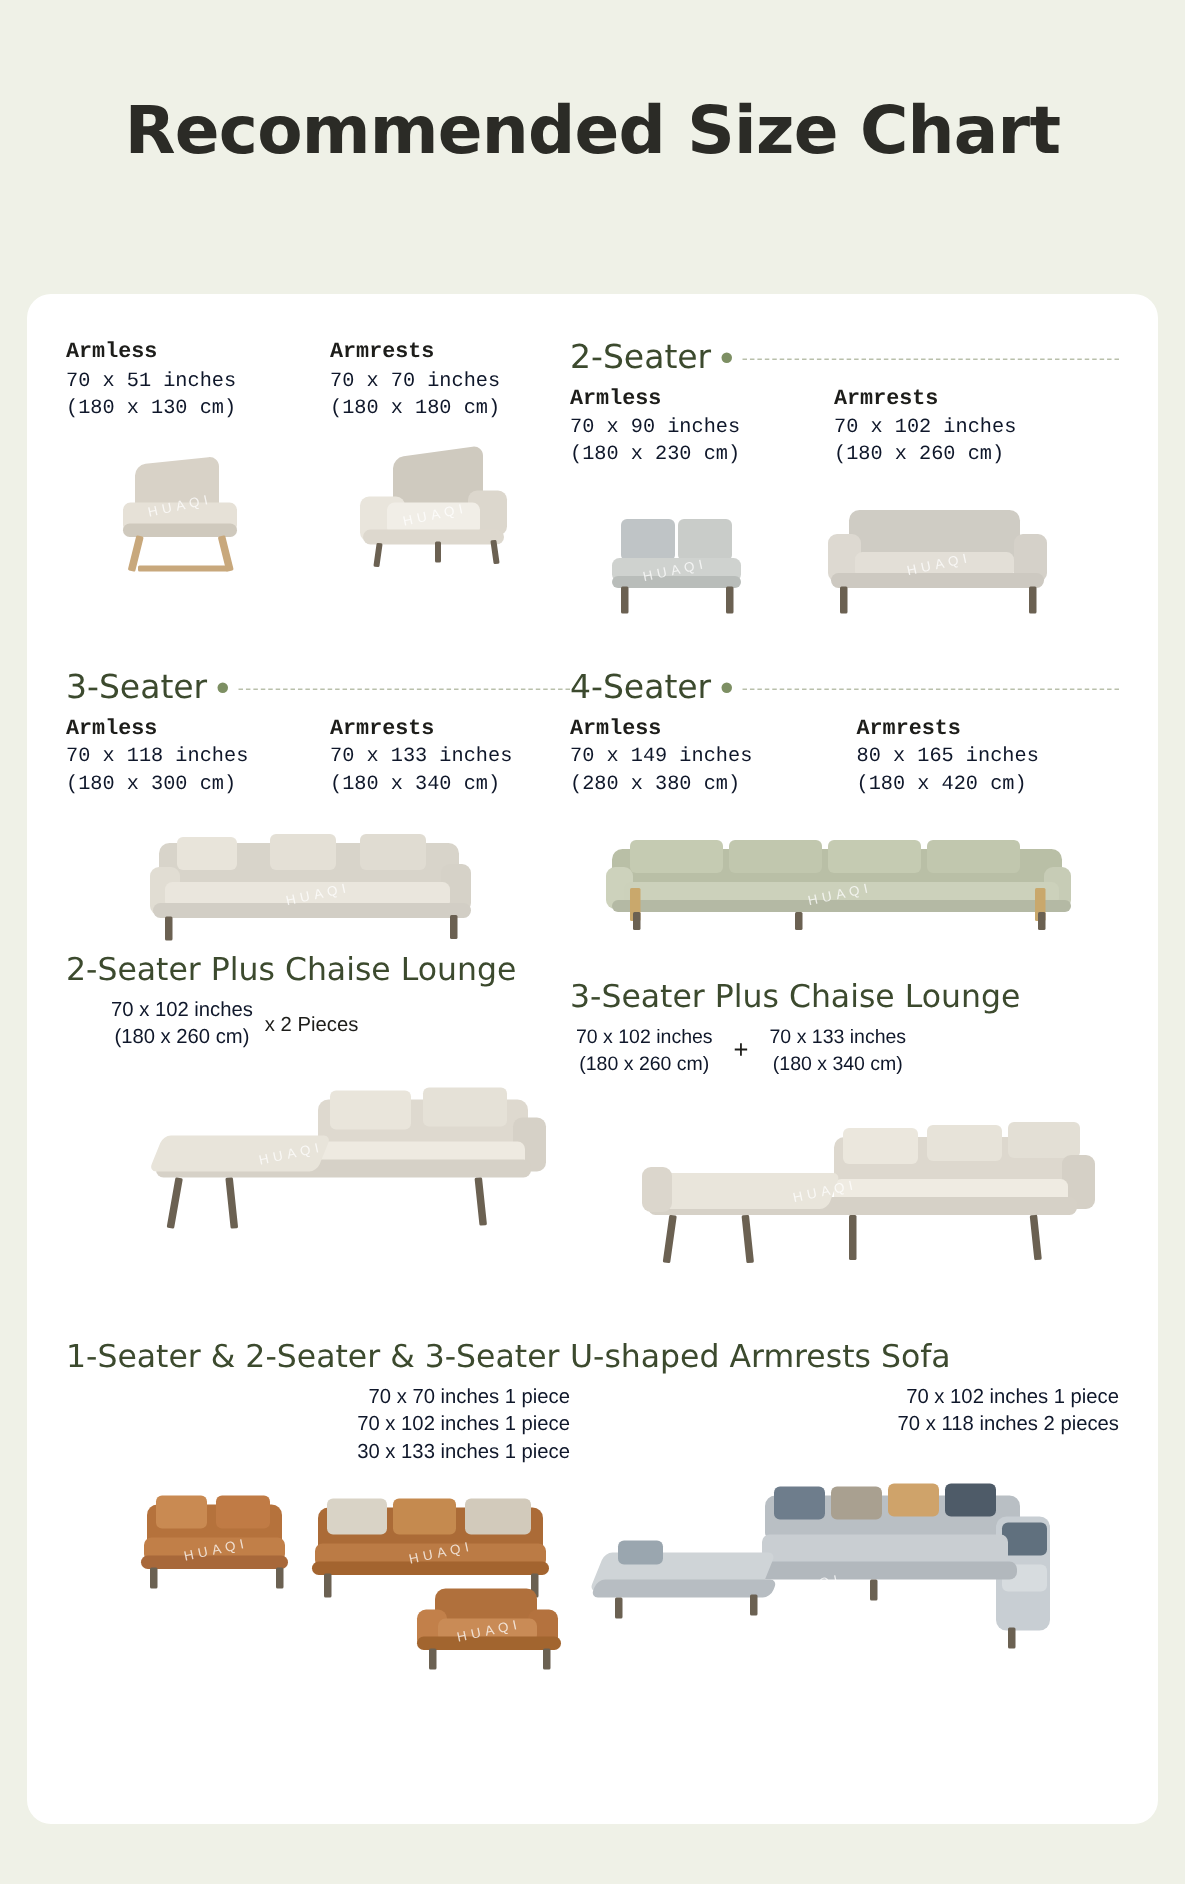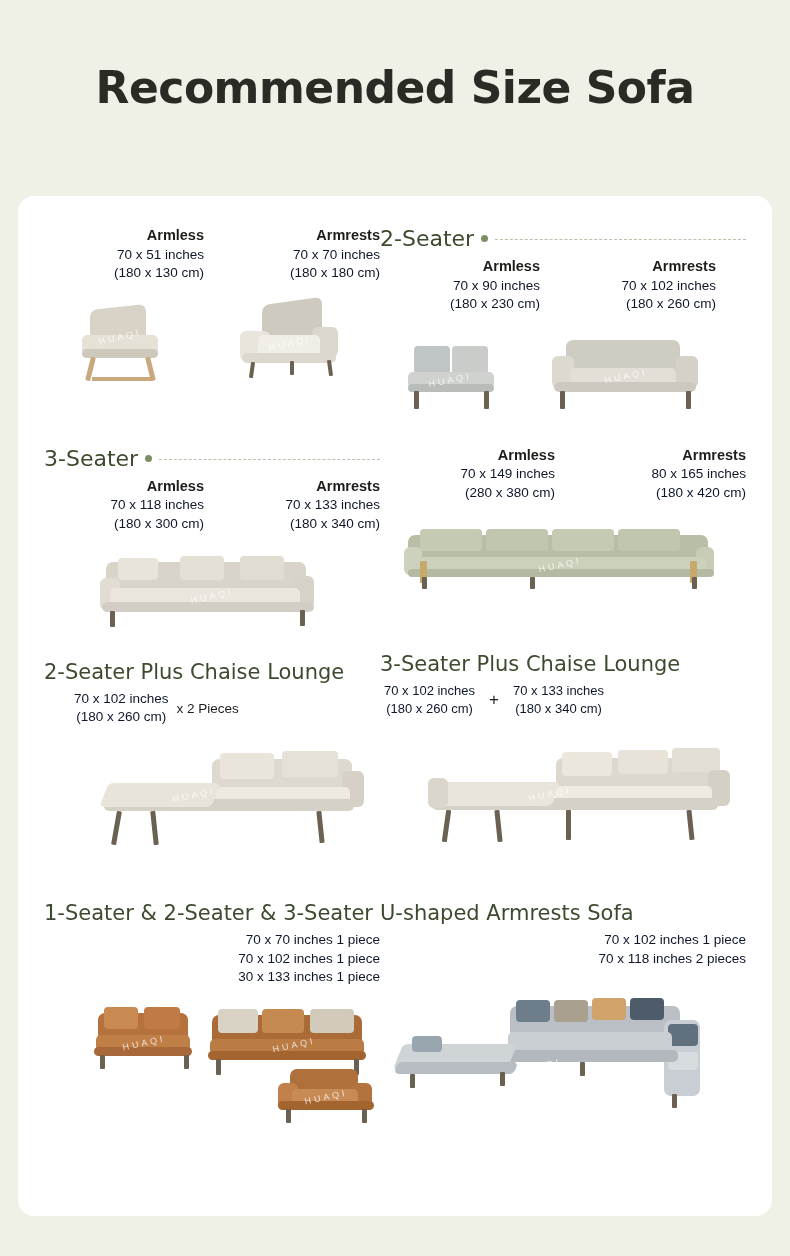--- a/index.html
+++ b/index.html
@@ -64,22 +64,23 @@
     border-top: 1px dashed #b9c0ab;
     height: 0;
     margin-top: 2px;
   }
 
   .cols {
     display: flex;
     gap: 16px;
   }
   .col {
-    text-align: right;
+    text-align: left;
     width: 160px;
+    font-family: Liberation Mono, monospace;
   }
   .col.wide { width: 175px; }
   .lbl {
     font-size: 14.5px;
     font-weight: 700;
     color: #1d1d1a;
     line-height: 1.35;
   }
   .dim {
     font-size: 13.5px;
@@ -128,21 +129,21 @@
   .cush { position: absolute; border-radius: 5px; }
   .arm { position: absolute; border-radius: 6px; }
   .back { position: absolute; border-radius: 7px 7px 3px 3px; }
   .pillow { position: absolute; border-radius: 4px; }
 </style>
 </head>
 <body>
 
 <div class="page">
 
-  <div class="title">Recommended Size Sofa</div>
+  <div class="title">Recommended Size Chart</div>
 
   <div class="card">
     <div class="grid">
 
       <div class="block">
         <div class="cols">
           <div class="col">
             <div class="lbl">Armless</div>
             <div class="dim">70 x 51 inches</div>
             <div class="dim">(180 x 130 cm)</div>
@@ -244,20 +245,25 @@
           <div class="arm" style="left:250px;top:32px;width:20px;height:32px;background:#d6d2c8;"></div>
           <div class="cush" style="left:66px;top:44px;width:190px;height:18px;background:#eae6dd;"></div>
           <div class="cush" style="left:58px;top:58px;width:212px;height:10px;background:#d2cec5;"></div>
           <div class="leg" style="left:66px;top:67px;width:5px;height:16px;"></div>
           <div class="leg" style="left:256px;top:66px;width:5px;height:16px;"></div>
           <div class="wm" style="left:168px;top:52px;">HUAQI</div>
         </div>
       </div>
 
       <div class="block" style="margin-top:24px;">
+        <div class="sec-head">
+          <span class="sec-title">4-Seater</span>
+          <span class="dot"></span>
+          <span class="dashline"></span>
+        </div>
         <div class="cols">
           <div class="col wide">
             <div class="lbl">Armless</div>
             <div class="dim">70 x 149 inches</div>
             <div class="dim">(280 x 380 cm)</div>
           </div>
           <div class="col wide">
             <div class="lbl">Armrests</div>
             <div class="dim">80 x 165 inches</div>
             <div class="dim">(180 x 420 cm)</div>
@@ -276,21 +282,21 @@
           <div class="cush" style="left:28px;top:56px;width:306px;height:8px;background:#b4b9a4;"></div>
           <div class="leg" style="left:40px;top:48px;width:7px;height:22px;background:#c9a86c;"></div>
           <div class="leg" style="left:310px;top:48px;width:7px;height:22px;background:#c9a86c;"></div>
           <div class="leg" style="left:42px;top:64px;width:5px;height:12px;"></div>
           <div class="leg" style="left:150px;top:64px;width:5px;height:12px;"></div>
           <div class="leg" style="left:312px;top:64px;width:5px;height:12px;"></div>
           <div class="wm" style="left:180px;top:52px;">HUAQI</div>
         </div>
       </div>
 
-      <div class="block" style="margin-top:26px;">
+      <div class="block" style="">
         <div class="sec-head">
           <span class="sec-title big">2-Seater Plus Chaise Lounge</span>
         </div>
         <div class="single-line">
           <div style="text-align:center;">
             <div class="dim">70 x 102 inches</div>
             <div class="dim">(180 x 260 cm)</div>
           </div>
           <span class="times">x 2 Pieces</span>
         </div>

